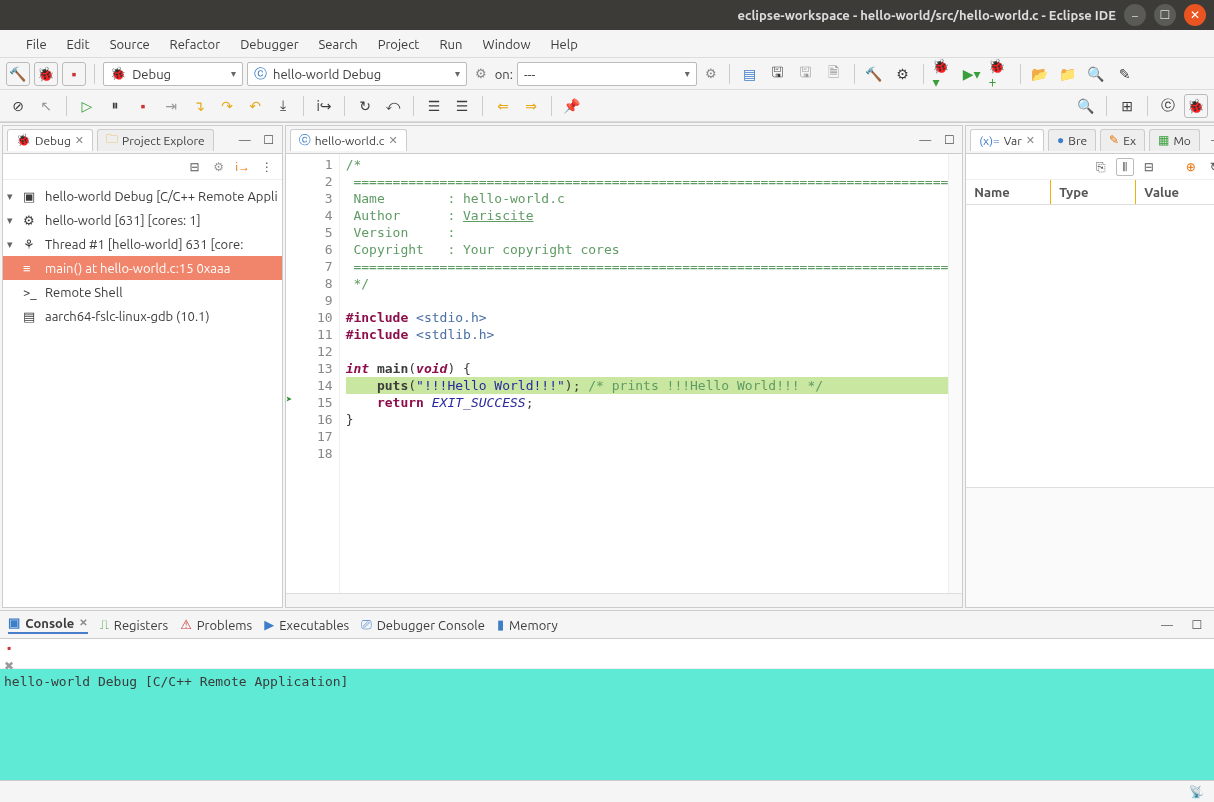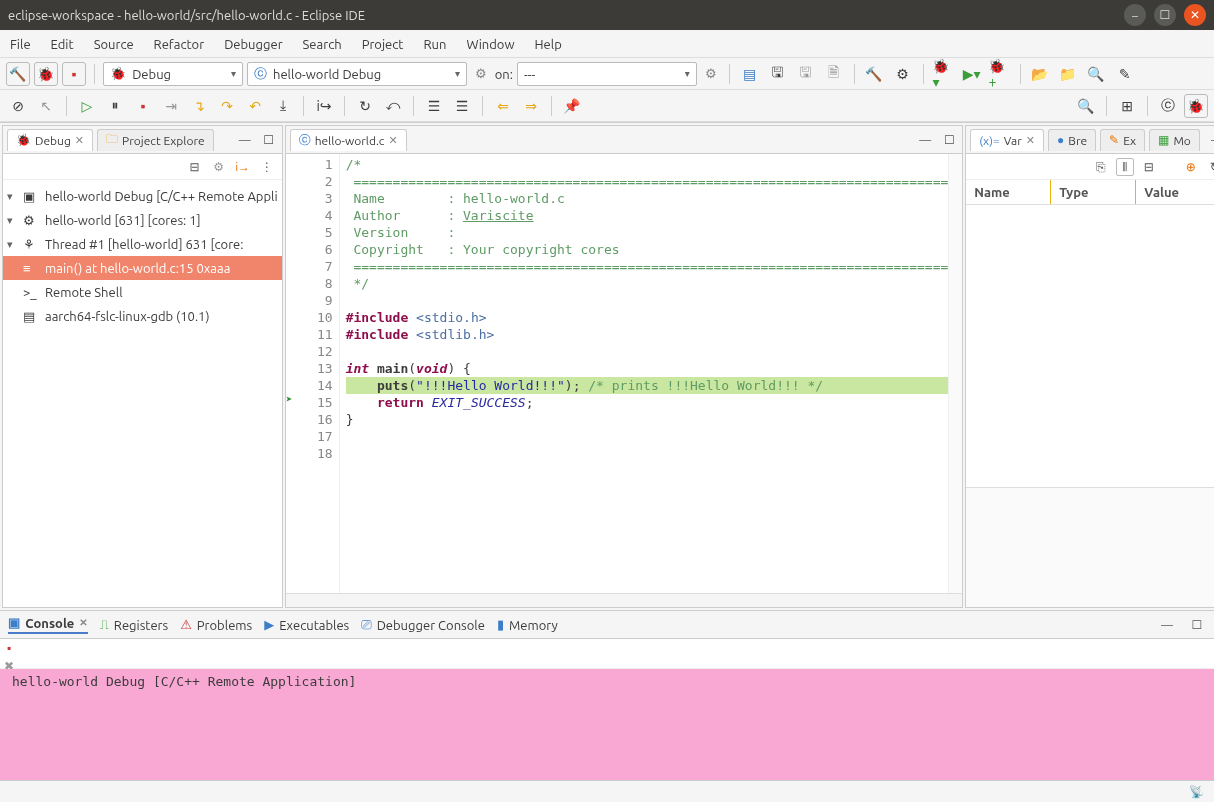--- a/index.html
+++ b/index.html
@@ -1,25 +1,25 @@
 <!DOCTYPE html>
 <html><head>
 <meta charset="utf-8">
 <style>
   * { box-sizing: border-box; margin:0; padding:0; }
   body { font-family: "Ubuntu", "Cantarell", sans-serif; font-size:13px; color:#3c3c3c; background:#f5f5f5; width:1214px; height:802px; overflow:hidden; display:flex; flex-direction:column; }
   
   .titlebar { height:30px; background:#3c3b37; color:#dcdcdc; display:flex; align-items:center; padding:0 8px; }
-  .titlebar .title { flex:1; text-align:left; font-weight:normal; font-size:13px; }
+  .titlebar .title { flex:1; text-align:right; font-weight:bold; font-size:13px; }
   .winbtn { width:22px; height:22px; border-radius:50%; margin-left:8px; display:flex; align-items:center; justify-content:center; font-size:12px; }
   .winbtn.min { background:#5a5a56; }
   .winbtn.max { background:#5a5a56; }
   .winbtn.close { background:#e95420; color:#fff; }
   
-  .menubar { height:28px; background:#f5f5f5; display:flex; align-items:center; padding:0 0; border-bottom:1px solid #ddd; }
+  .menubar { height:28px; background:#f5f5f5; display:flex; align-items:center; padding:0 16px; border-bottom:1px solid #ddd; }
   .menubar .menuitem { padding:4px 10px; cursor:pointer; }
   
   .toolbar { height:32px; background:#f5f5f5; display:flex; align-items:center; padding:0 6px; border-bottom:1px solid #ddd; gap:4px; }
   .toolbar .sep { width:1px; height:20px; background:#ccc; margin:0 4px; }
   .tb-btn { width:24px; height:24px; display:flex; align-items:center; justify-content:center; border:1px solid transparent; border-radius:3px; cursor:pointer; font-size:14px; }
   .tb-btn.boxed { border:1px solid #bbb; }
   .combo { height:24px; border:1px solid #bbb; background:#fff; display:flex; align-items:center; padding:0 6px; gap:6px; border-radius:2px; }
   .combo .arrow { font-size:10px; color:#666; }
   .gear { color:#888; font-size:13px; padding:0 4px; }
   
@@ -62,21 +62,21 @@
   .hbar { height:14px; border-top:1px solid #ddd; background:#f5f5f5; }
   
   .vars-header { display:flex; border-bottom:1px solid #ddd; font-size:13px; color:#555; }
   .vars-header div { padding:5px 8px; border-right:1px solid #eab308;font-weight:bold; }
   
   .bottom { display:flex; flex-direction:column; border-top:1px solid #ccc; min-height:0; }
   .bottom .tabbar { height:28px; display:flex; align-items:center; padding:0 8px; gap:12px; background:#f5f5f5; border-bottom:1px solid #ccc; }
   .btab { display:flex; align-items:center; gap:5px; font-size:13px; cursor:pointer; }
   .btab.active { font-weight:bold; border-bottom:2px solid #4a7dc9; padding-bottom:2px; }
   .bottom .toolbarlet { height:30px; border-bottom:1px solid #eee; background:#fff; }
-  .console-body { flex:1; background:#f9a8d4; font-family:"Monospace","Courier New",monospace; font-size:13px; padding:4px 12px; overflow:auto; line-height:17px; }
+  .console-body { flex:1; background:#5eead4; font-family:"Monospace","Courier New",monospace; font-size:13px; padding:4px 4px; overflow:auto; line-height:17px; }
   
   .statusbar { height:22px; background:#f5f5f5; border-top:1px solid #ccc; display:flex; align-items:center; justify-content:flex-end; padding:0 8px; }
   
   .ic-green{color:#3a9e3a}.ic-red{color:#c33}.ic-yellow{color:#e6a817}.ic-blue{color:#3d7ec9}.ic-orange{color:#e76f00}.ic-gray{color:#999}
 </style>
 </head>
 <body>
 
 <div class="titlebar">
   <div class="title">eclipse-workspace - hello-world/src/hello-world.c - Eclipse IDE</div>

